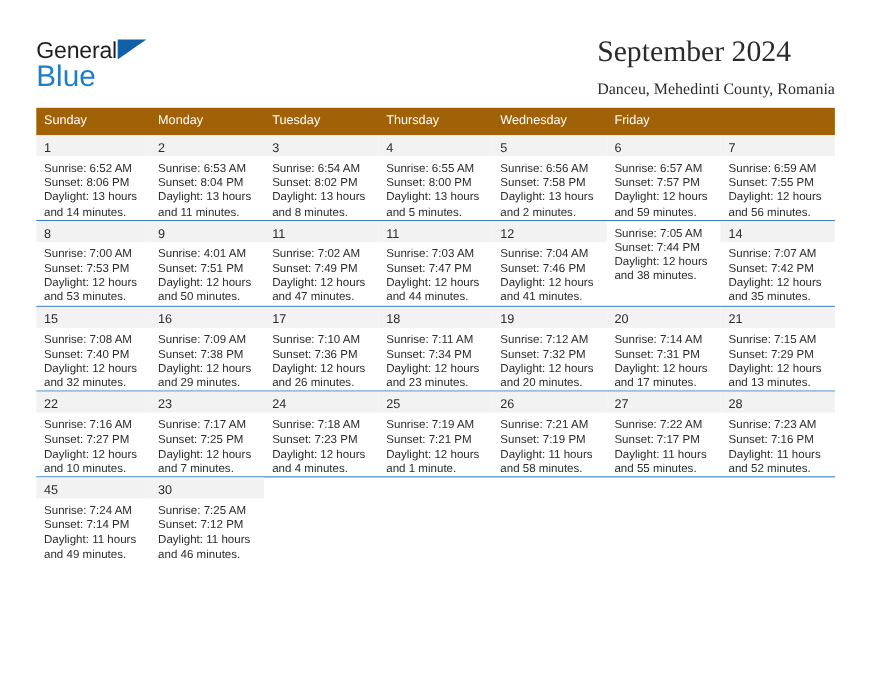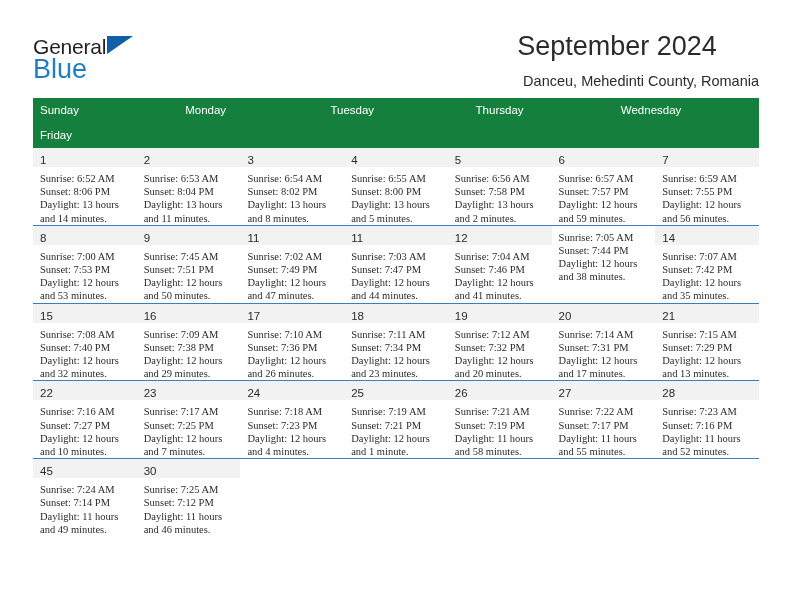--- a/index.html
+++ b/index.html
@@ -47,45 +47,44 @@
     border-left: 26px solid #1060a8;
     border-bottom: 18px solid transparent;
   }
   .logo-blue {
     font-size: 27px;
     color: #1f7ec4;
     line-height: 21px;
     display: block;
     margin-top: 1px;
   }
-  .titles { text-align: center; padding-top: 2px; }
+  .titles { text-align: left; padding-top: 2px; font-family: Liberation Serif, serif; }
   .cal-title {
     font-size: 27px;
     color: #2b2b2b;
     font-weight: normal;
     line-height: 33px;
     letter-spacing: 0px;
   }
   .cal-sub {
     font-size: 14.5px;
     color: #2b2b2b;
     line-height: 22px;
     margin-top: 7px;
-    margin-left: 48px;
   }
 
   
   .cal {
     margin: 0 33px;
     width: 726px;
   }
   .weekdays {
     display: grid;
-    grid-template-columns: repeat(5, 1fr);
-    background: #15803d;
+    grid-template-columns: repeat(7, 1fr);
+    background: #a16207;
   }
   .weekday {
     color: #ffffff;
     font-size: 11.5px;
     padding: 5px 0 6px 7px;
     line-height: 14px;
   }
   .week {
     border-top: 1px solid #3a7ebf;
   }
@@ -104,21 +103,20 @@
     height: 19px;
     padding: 2px 0 0 7px;
   }
   .daynum {
     font-size: 11.5px;
     color: #2b2b2b;
     line-height: 15px;
   }
   .cell-body {
     padding: 5px 6px 0 7px;
-    font-family: Liberation Serif, serif;
   }
   .cell-line {
     font-size: 10.5px;
     color: #2b2b2b;
     line-height: 13.2px;
     white-space: nowrap;
   }
 </style>
 </head>
 <body>
@@ -221,21 +219,21 @@
               <div class="cell-body">
                 <div class="cell-line">Sunrise: 7:00 AM</div>
                 <div class="cell-line">Sunset: 7:53 PM</div>
                 <div class="cell-line">Daylight: 12 hours</div>
                 <div class="cell-line">and 53 minutes.</div>
               </div>
             </div>
             <div class="cell">
               <div class="daynum-band"><span class="daynum">9</span></div>
               <div class="cell-body">
-                <div class="cell-line">Sunrise: 7:45 AM</div>
+                <div class="cell-line">Sunrise: 4:01 AM</div>
                 <div class="cell-line">Sunset: 7:51 PM</div>
                 <div class="cell-line">Daylight: 12 hours</div>
                 <div class="cell-line">and 50 minutes.</div>
               </div>
             </div>
             <div class="cell">
               <div class="daynum-band"><span class="daynum">11</span></div>
               <div class="cell-body">
                 <div class="cell-line">Sunrise: 7:02 AM</div>
                 <div class="cell-line">Sunset: 7:49 PM</div>

